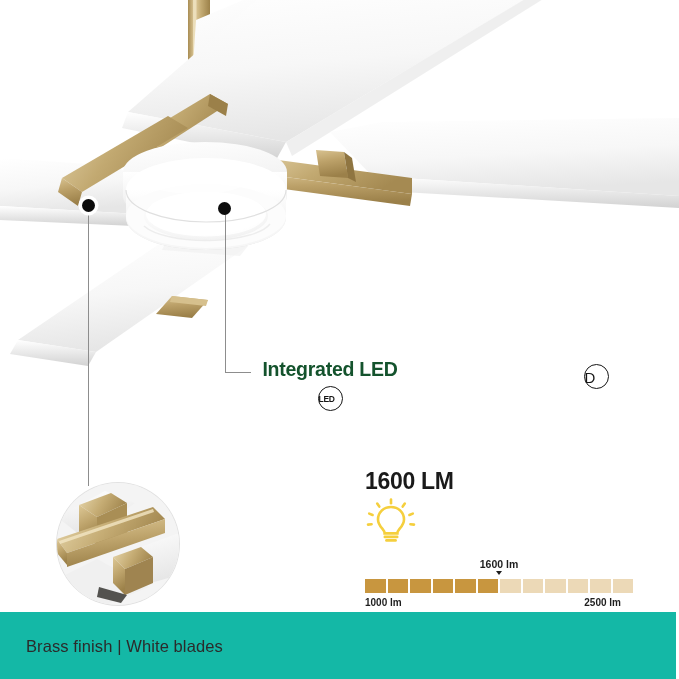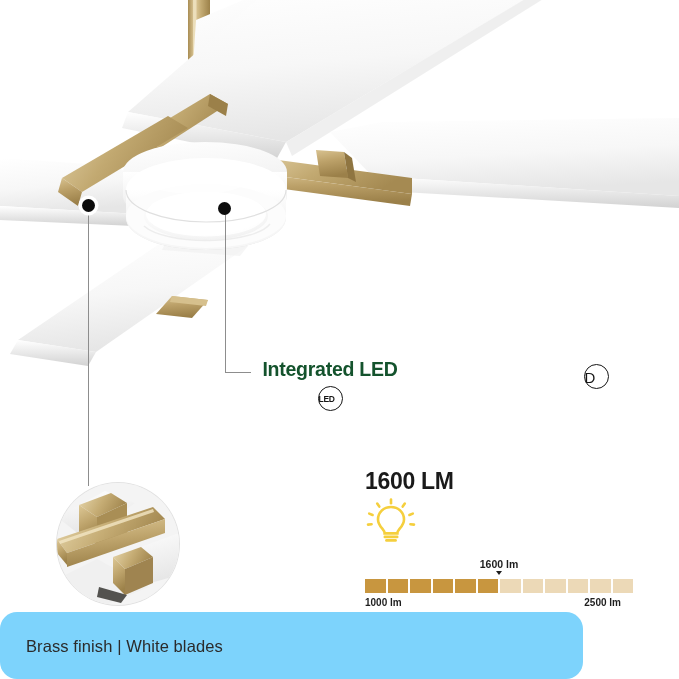--- a/index.html
+++ b/index.html
@@ -210,25 +210,24 @@
     background: #f2f2f2;
     box-shadow: 0 0 0 1px #e2e2e2;
     z-index: 20;
   }
 
   
   #caption-bar {
     position: absolute;
     left: 0;
     top: 612px;
-    width: 583px;
+    width: 676px;
     height: 67px;
-    background: #7dd3fc;
+    background: #14b8a6;
     z-index: 50;
-    border-radius: 17px;
   }
   #caption-text {
     position: absolute;
     left: 26px;
     top: 50%;
     transform: translateY(-50%);
     font-size: 16.5px;
     color: #2b2b2b;
     letter-spacing: 0.1px;
     white-space: nowrap;

